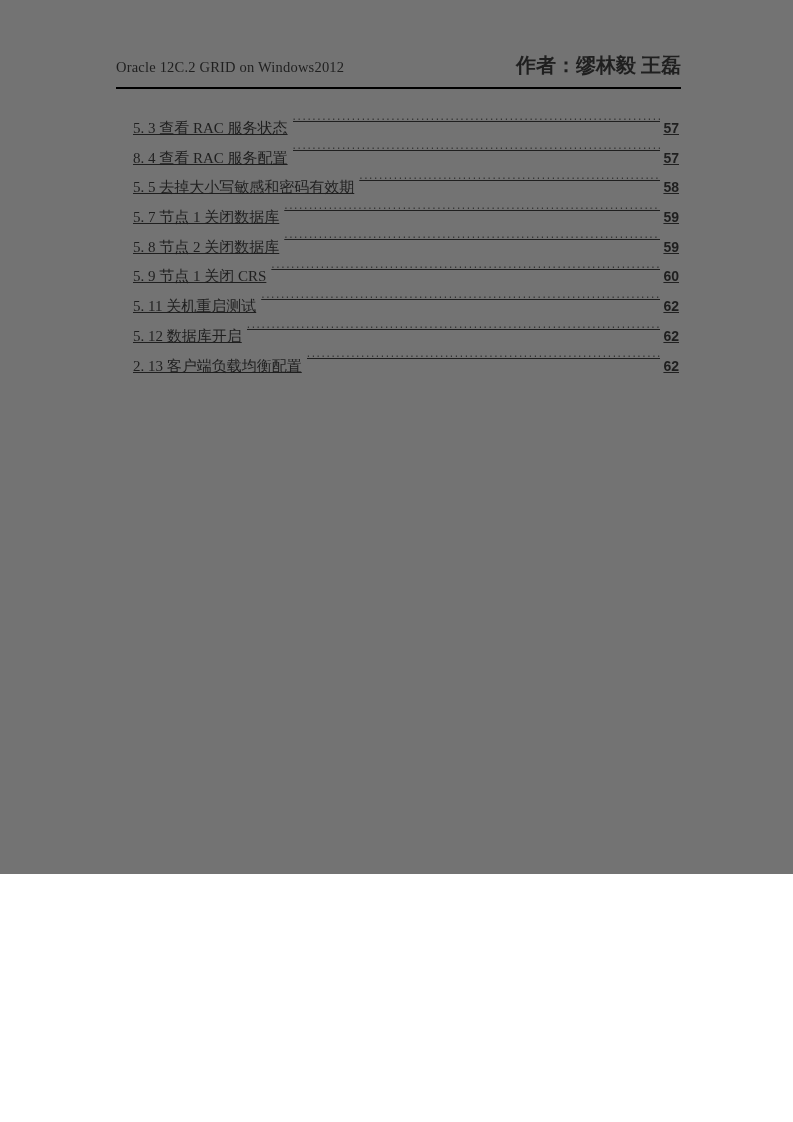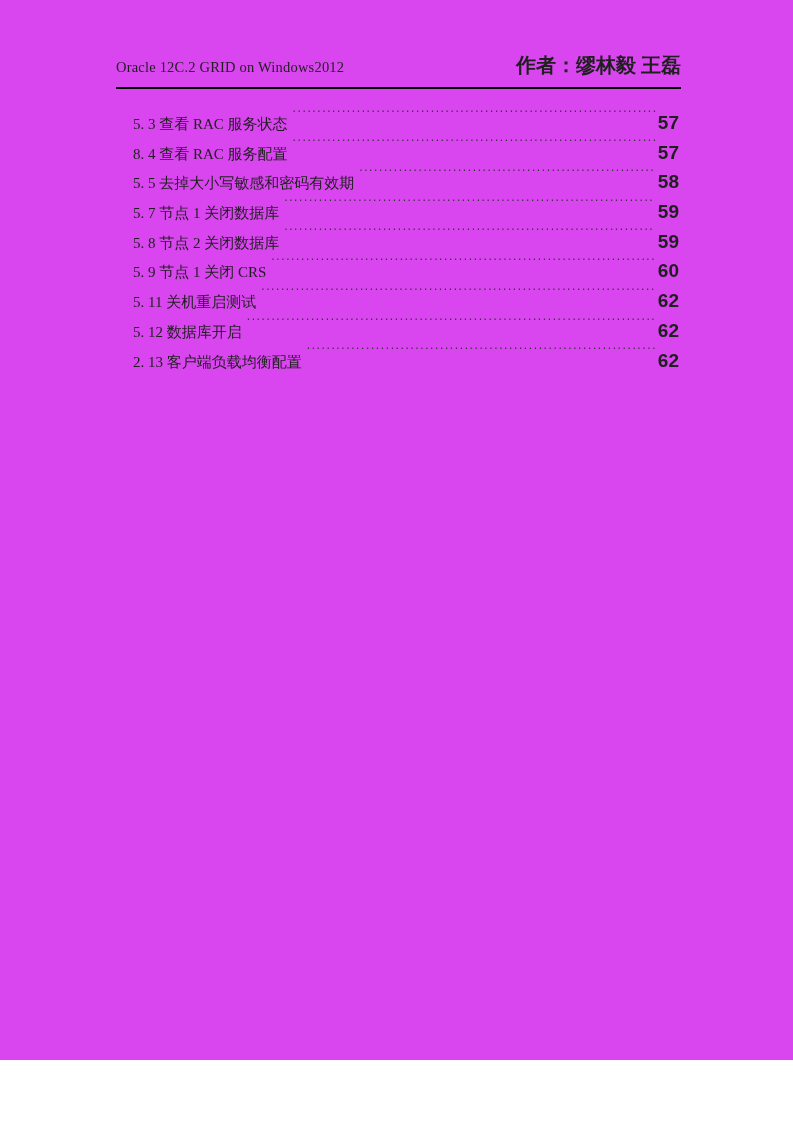--- a/index.html
+++ b/index.html
@@ -3,22 +3,22 @@
 <meta charset="utf-8">
 <style>
   html, body {
     margin: 0;
     padding: 0;
     background: #ffffff;
   }
   .page {
     position: relative;
     width: 793px;
-    height: 1060px;
-    background: #d946ef;
+    height: 874px;
+    background: #737373;
     font-family: "Liberation Serif", "DejaVu Serif", serif;
     color: #1f1f1f;
     overflow: hidden;
     box-sizing: border-box;
   }
   .header {
     position: absolute;
     left: 116px;
     top: 52px;
     width: 565px;
@@ -34,22 +34,23 @@
     letter-spacing: 0.2px;
   }
   .header-right {
     font-size: 20px;
     font-weight: bold;
     color: #1f1f1f;
   }
   .toc {
     position: absolute;
     left: 133px;
-    top: 84px;
+    top: 92px;
     width: 546px;
+    text-decoration: underline;
   }
   .toc-row {
     display: flex;
     align-items: baseline;
     height: 29.7px;
     cursor: pointer;
   }
   .toc-label {
     white-space: nowrap;
     font-size: 15px;
@@ -65,21 +66,21 @@
   }
   .toc-dots::after {
     content: "..................................................................................................................................................................................";
     font-size: 12px;
     letter-spacing: 1.6px;
     color: #333333;
     font-family: "Liberation Sans", "DejaVu Sans", sans-serif;
   }
   .toc-page {
     white-space: nowrap;
-    font-size: 19px;
+    font-size: 14px;
     font-weight: bold;
     color: #1f1f1f;
     font-family: "Liberation Sans", "DejaVu Sans", sans-serif;
     margin-top: 28px;
   }
   .footer {
     position: absolute;
     left: 0;
     top: 1087px;
     width: 100%;

